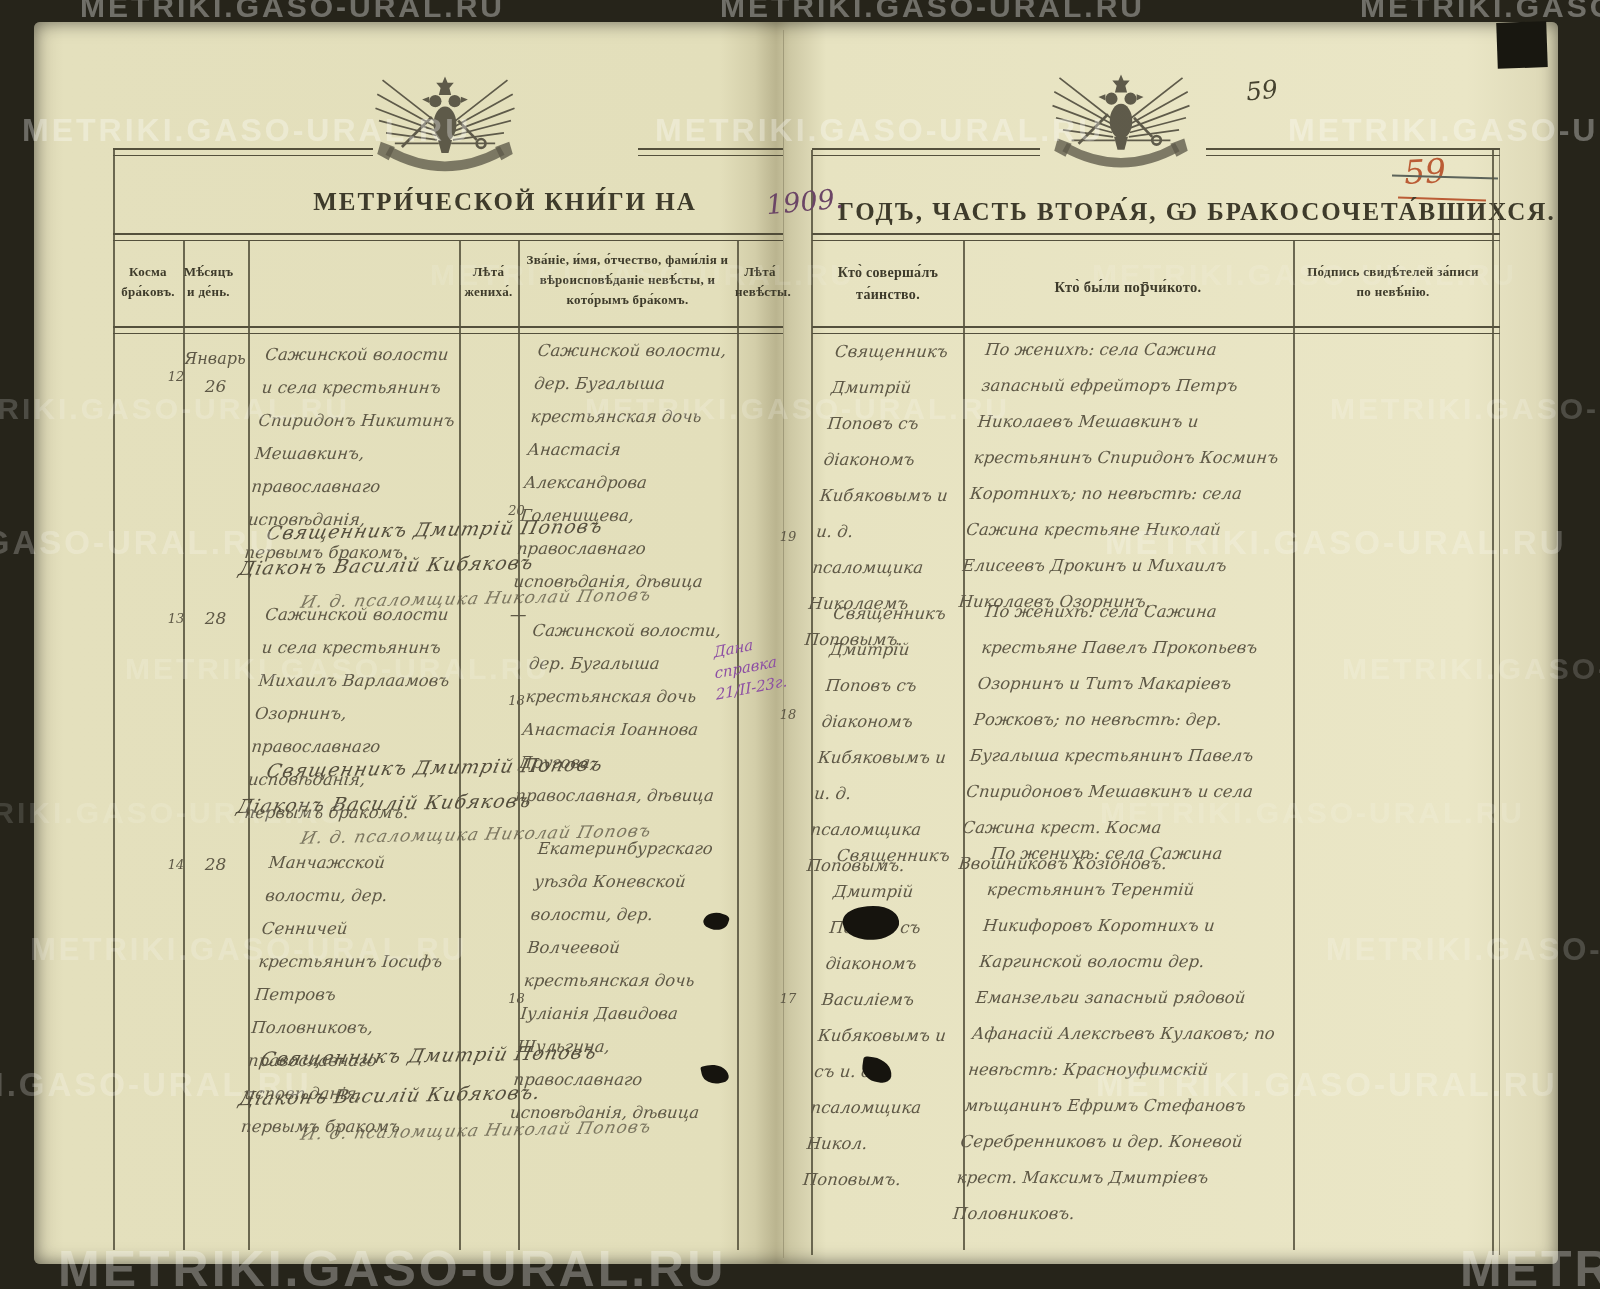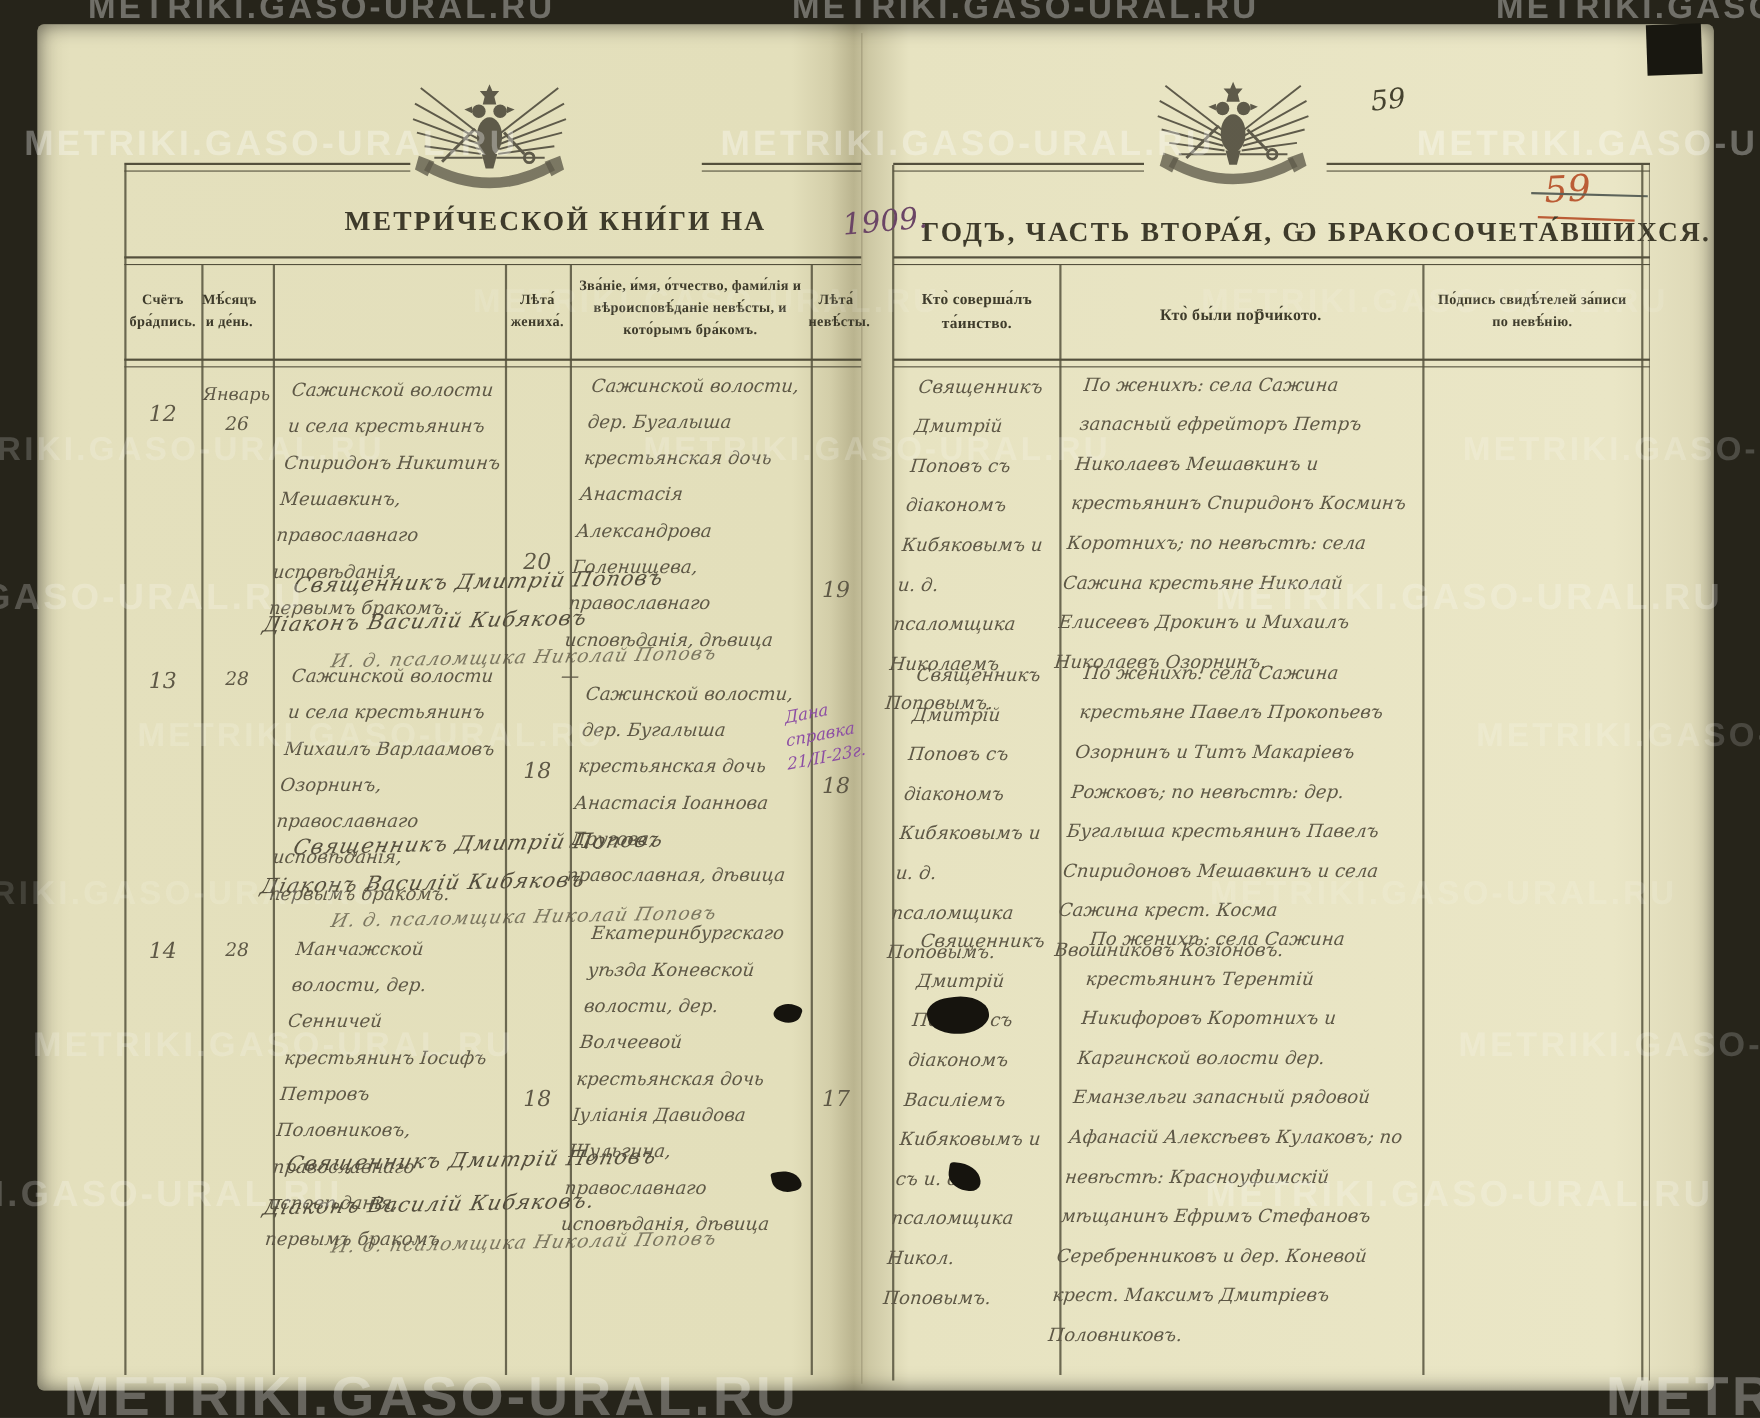--- a/index.html
+++ b/index.html
@@ -16,21 +16,21 @@
   .vline.thin{width:1px;opacity:.65;}
   .drule{position:absolute;height:5px;border-top:2.2px solid #45412f;border-bottom:1.1px solid #45412f;opacity:.9;}
   
   .printed{color:#3e3b2b;font-weight:bold;position:absolute;text-align:center;}
   .title{font-size:25px;letter-spacing:2px;white-space:nowrap;}
   .colhead{font-size:13px;line-height:1.55;letter-spacing:.3px;}
   
   .hw{position:absolute;font-family:"DejaVu Serif",serif;font-style:italic;color:#5e5846;
       font-size:16.5px;line-height:33px;transform:skewX(-6deg);}
   .hw.center{text-align:center;transform:none;}
-  .hw.age{font-size:20px;}
+  .hw.age{font-size:13px;padding-left:28px;}
   .sig{position:absolute;font-family:"DejaVu Serif",serif;font-style:italic;color:#544e3d;
        font-size:19px;white-space:nowrap;transform:skewX(-14deg) rotate(-1.2deg);letter-spacing:1px;}
   .sig.faint{opacity:.72;font-size:17px;}
   .note{position:absolute;font-family:"DejaVu Serif",serif;font-style:italic;color:#8d4fa4;
         font-size:15px;line-height:21px;transform:rotate(-11deg) skewX(-8deg);}
   .folio{position:absolute;font-family:"DejaVu Serif",serif;font-style:italic;}
   .folio.black{color:#45422f;font-size:25px;transform:rotate(-6deg);}
   .folio.red{color:#bb5c35;font-size:33px;transform:rotate(-3deg);}
   .strike{position:absolute;height:2px;background:#5c635a;}
   .strike.red{background:#bb5c35;height:2.4px;}
@@ -146,21 +146,21 @@
   <div class="vline" style="left:459px;top:240px;height:1010px;"></div>
   <div class="vline" style="left:518px;top:240px;height:1010px;"></div>
   <div class="vline" style="left:737px;top:240px;height:1010px;"></div>
   <div class="vline thin" style="left:783px;top:30px;height:1228px;background:#8d8769;"></div>
   <div class="vline" style="left:811px;top:150px;height:1105px;"></div>
   <div class="vline" style="left:963px;top:240px;height:1010px;"></div>
   <div class="vline" style="left:1293px;top:240px;height:1010px;"></div>
   <div class="vline" style="left:1492px;top:150px;height:1105px;"></div>
   <div class="vline thin" style="left:1499px;top:150px;height:1105px;"></div>
 
-  <div class="printed colhead" style="left:113px;top:262px;width:70px;">Счётъ бра́дпись.</div>
+  <div class="printed colhead" style="left:113px;top:262px;width:70px;">Косма бра́ковъ.</div>
   <div class="printed colhead" style="left:183px;top:262px;width:51px;">Мѣ́сяцъ и де́нь.</div>
   <div class="printed colhead" style="left:459px;top:262px;width:59px;">Лѣта́ жениха́.</div>
   <div class="printed colhead" style="left:522px;top:250px;width:211px;">Зва́ніе, и́мя, о́тчество, фами́лія и вѣроисповѣ́даніе невѣ́сты, и кото́рымъ бра́комъ.</div>
   <div class="printed colhead" style="left:735px;top:262px;width:50px;">Лѣта́ невѣ́сты.</div>
   <div class="printed colhead" style="left:818px;top:262px;width:140px;font-size:14px;">Кто̀ соверша́лъ та́инство.</div>
   <div class="printed colhead" style="left:970px;top:276px;width:316px;font-size:14.5px;">Кто̀ бы́ли пор꙯чи́кото.</div>
   <div class="printed colhead" style="left:1300px;top:262px;width:186px;">По́дпись свидѣ́телей за́писи по невѣ́нію.</div>
 
   <div class="hw center age" style="left:113px;top:360px;width:70px;">12</div>
   <div class="hw center" style="left:181px;top:342px;width:68px;font-size:16px;">Январь</div>

